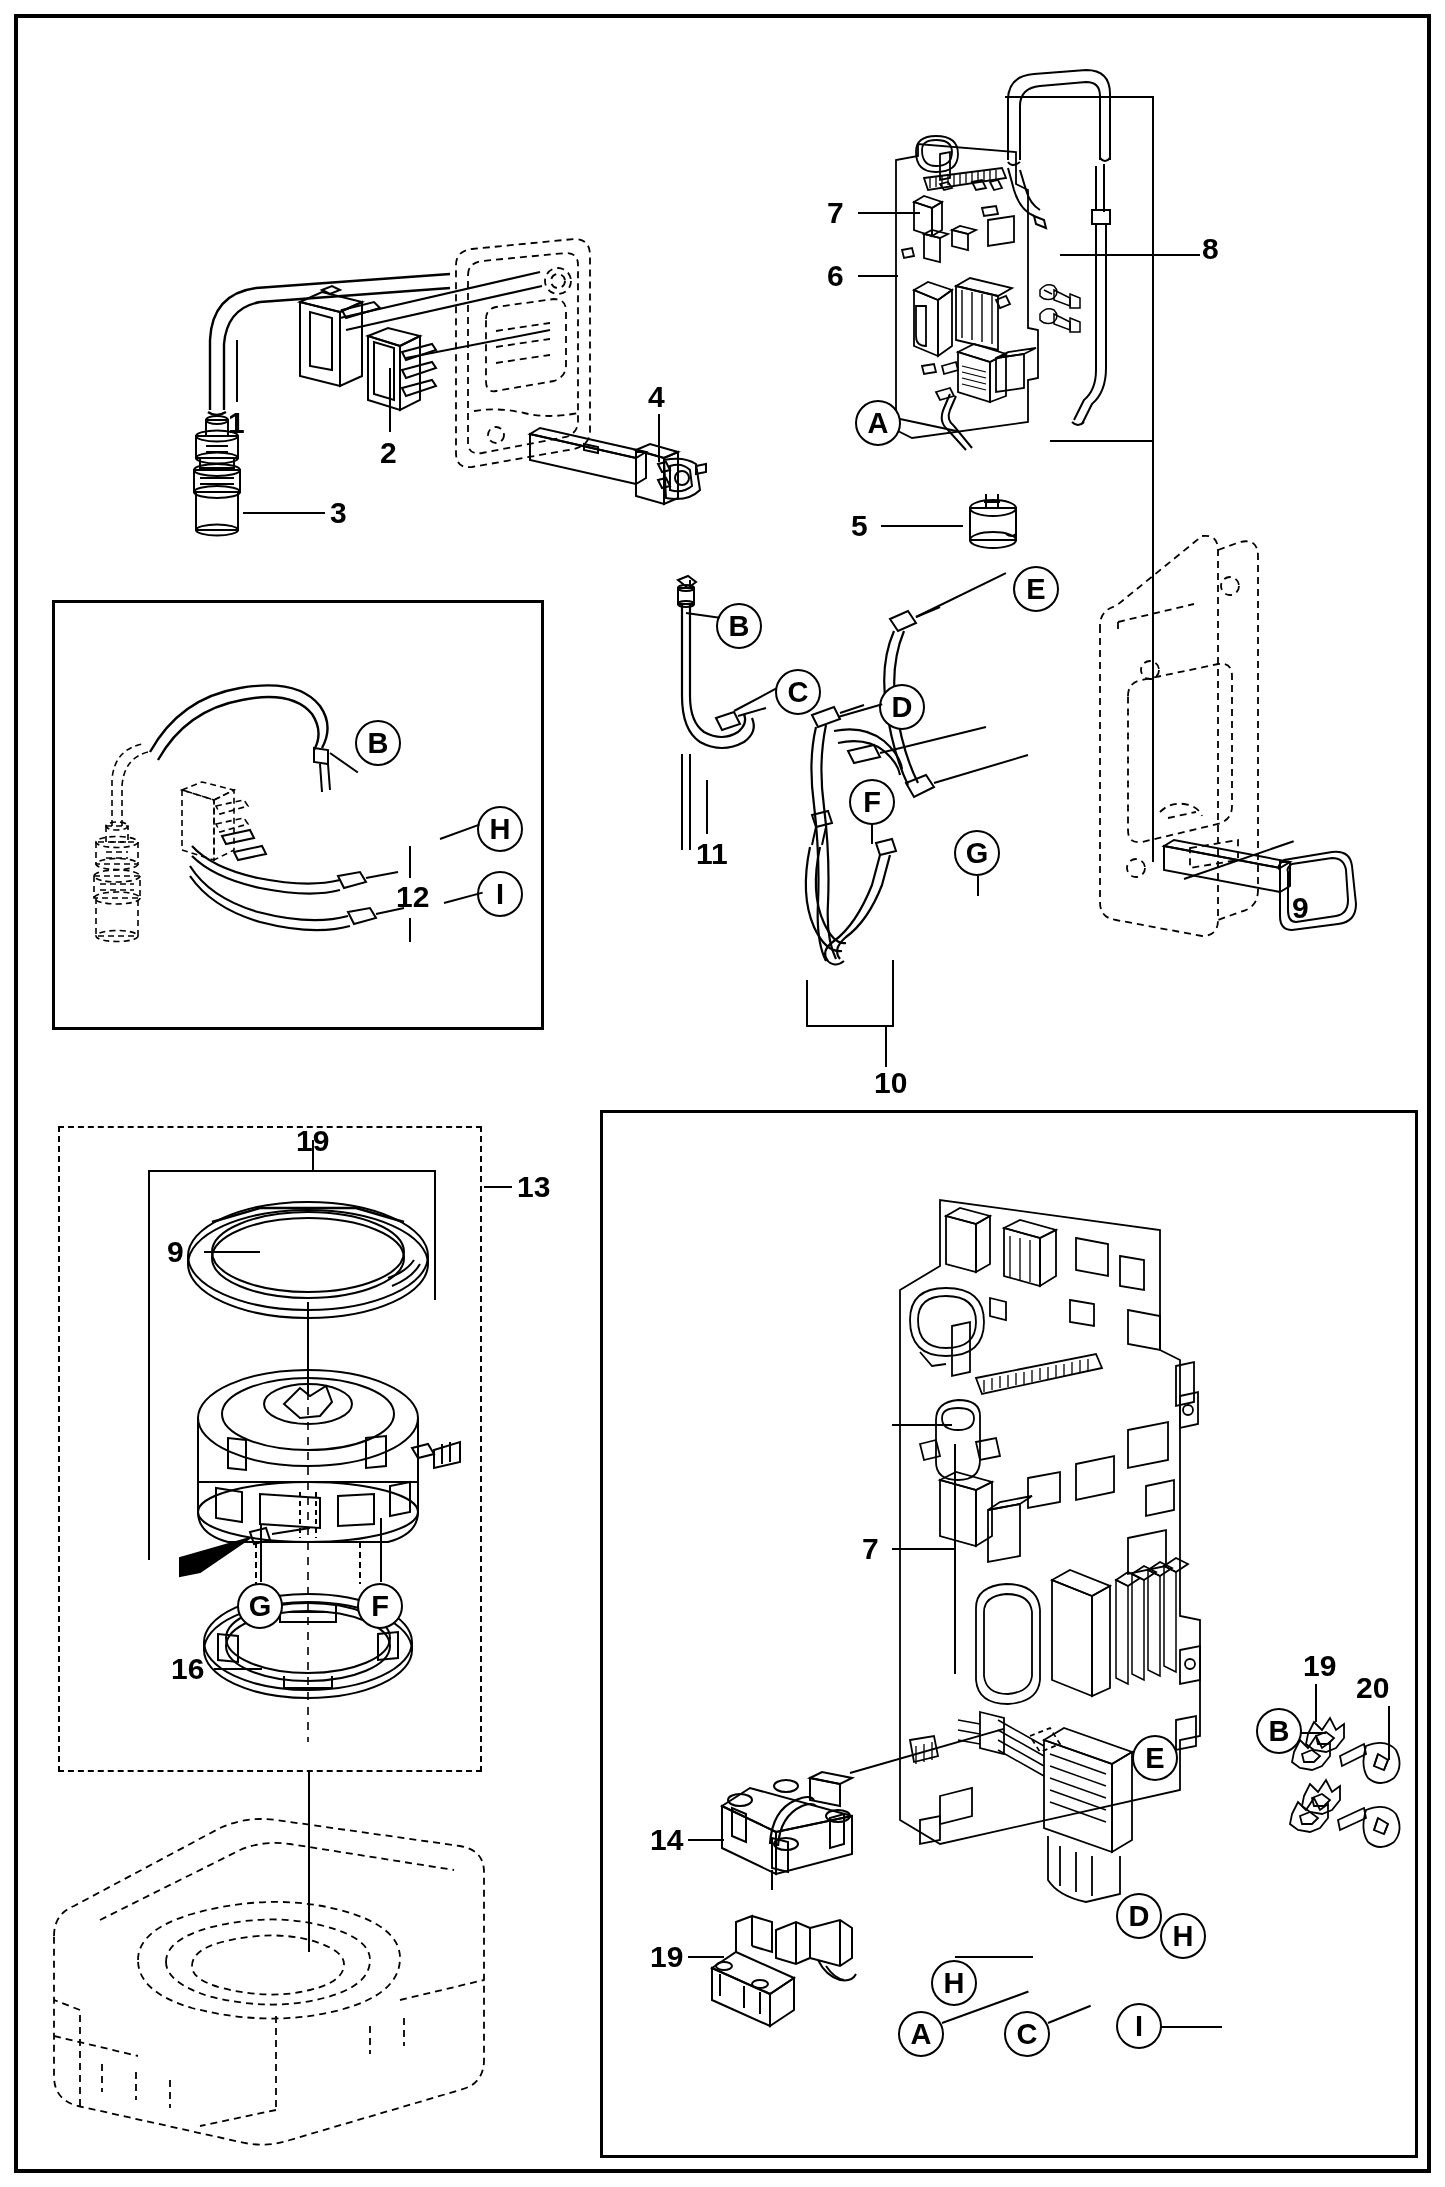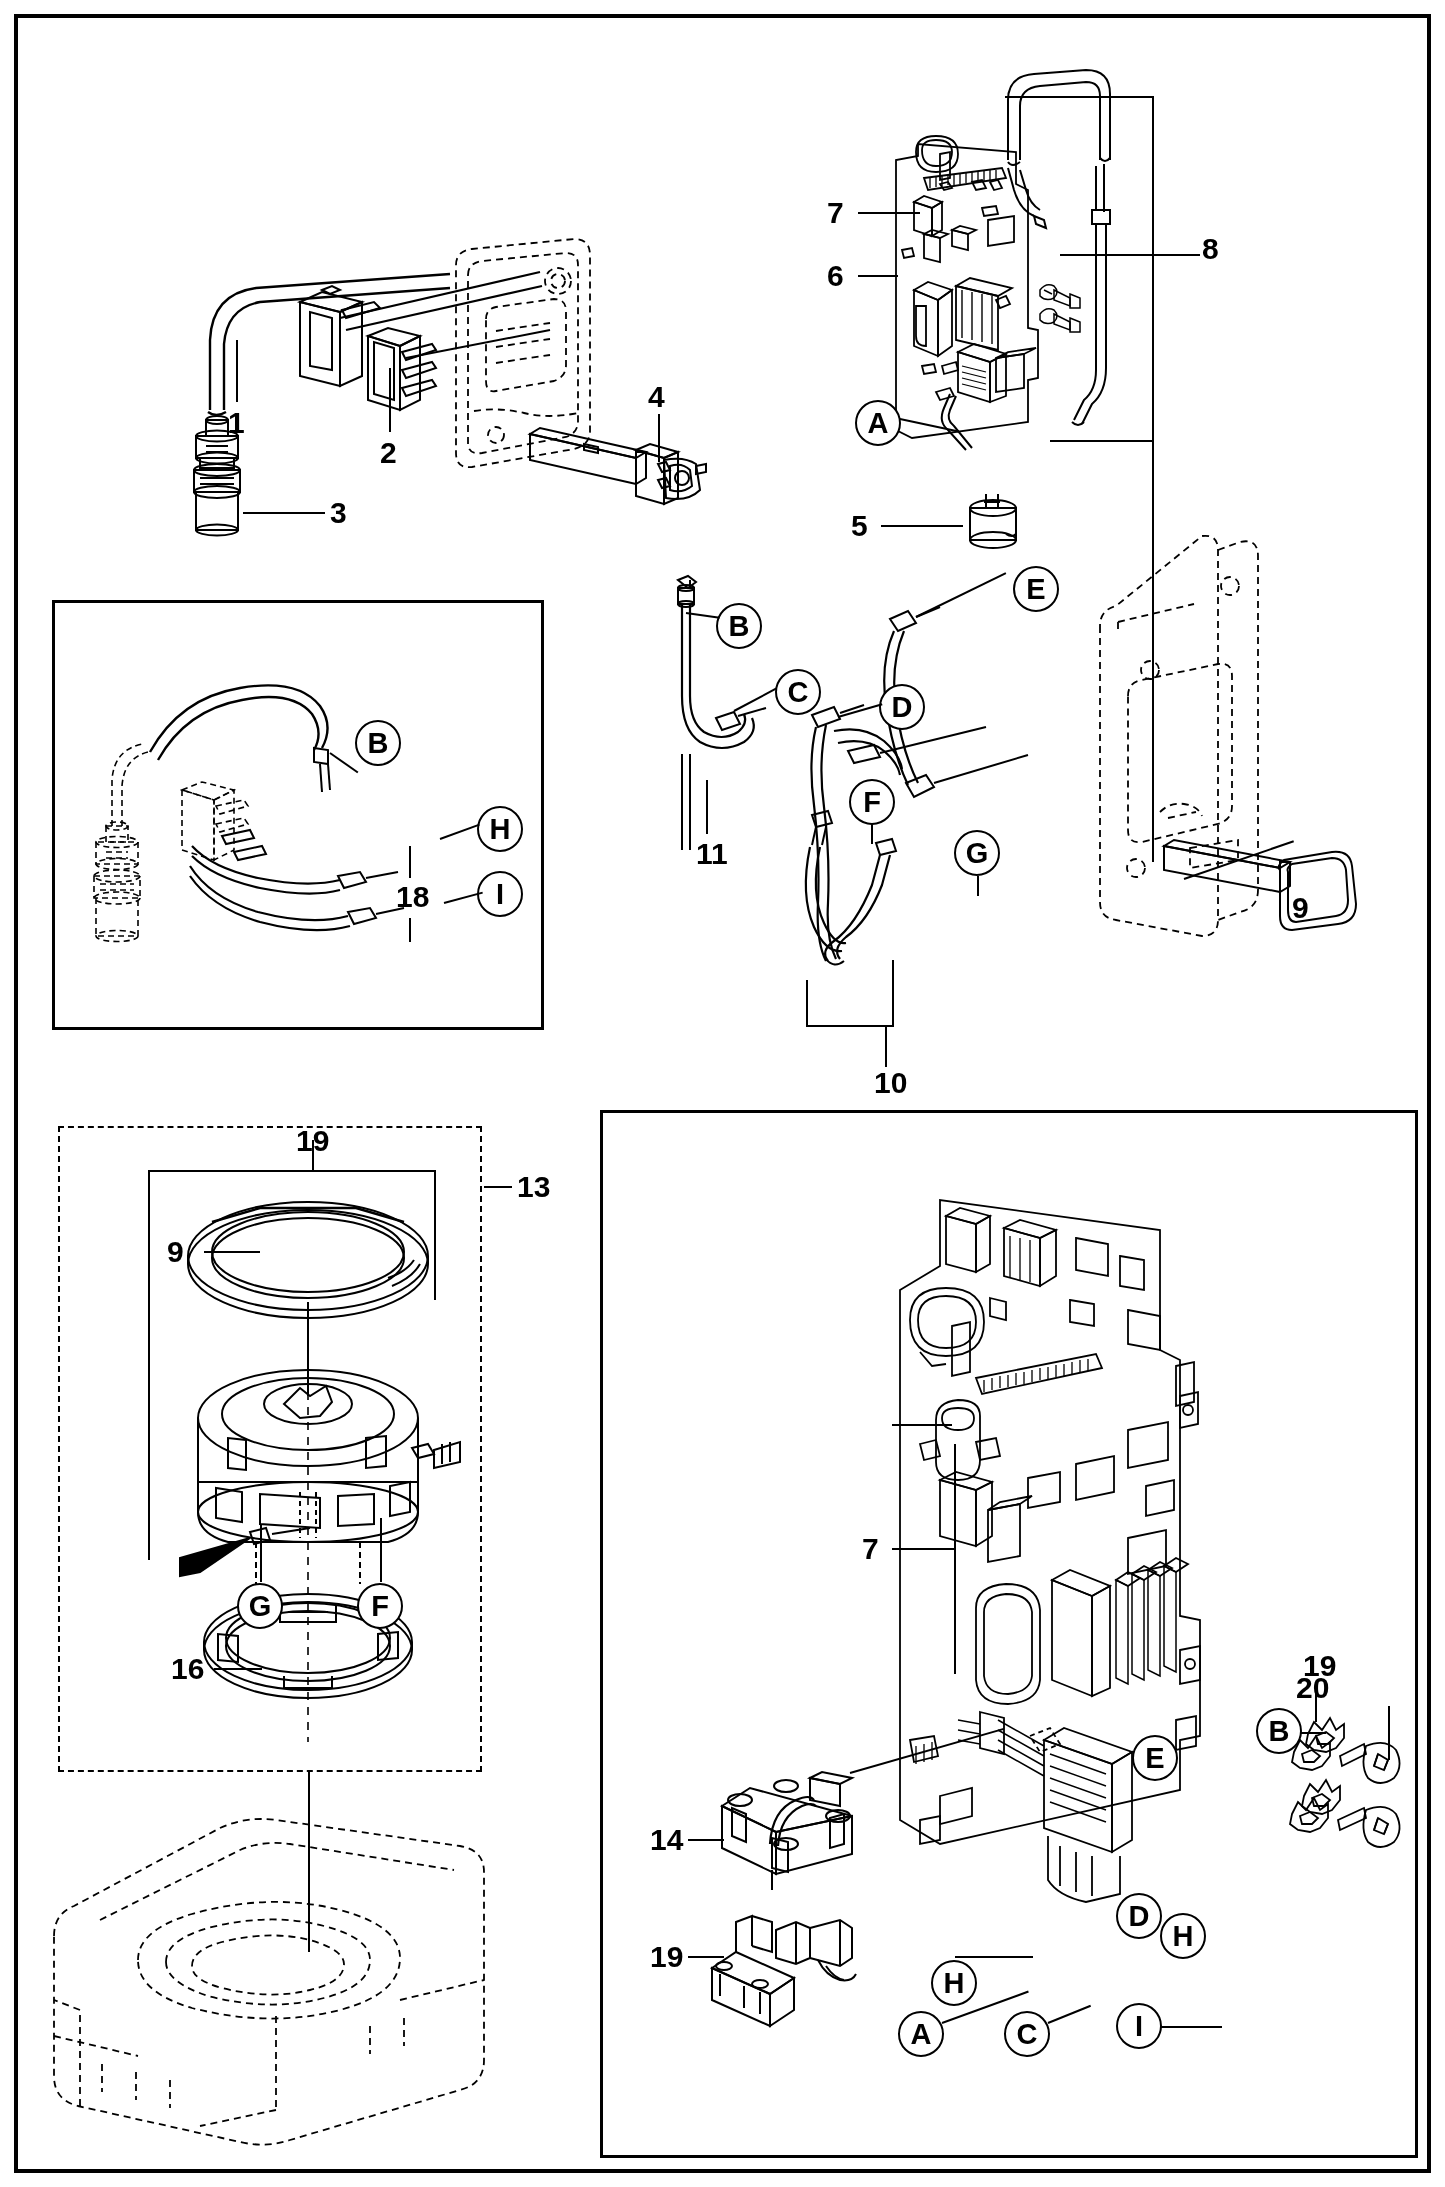--- a/index.html
+++ b/index.html
@@ -284,21 +284,21 @@
   <div class="cir" style="left:477px;top:806px;">
     <span>H</span>
   </div>
   <div class="ld" style="left:440px;top:838px;width:42px;height:2px;transform:rotate(-20deg);transform-origin:left center;"></div>
 
   <div class="cir" style="left:477px;top:871px;">
     <span>I</span>
   </div>
   <div class="ld" style="left:444px;top:902px;width:40px;height:2px;transform:rotate(-15deg);transform-origin:left center;"></div>
 
-  <span class="num" style="left:396px;top:882px;">18</span>
+  <span class="num" style="left:396px;top:882px;">12</span>
   <div class="ld ldv" style="left:409px;top:846px;height:32px;"></div>
   <div class="ld ldv" style="left:409px;top:918px;height:24px;"></div>
 
   <div class="art" style="left:660px;top:570px;">
     <svg width="130" height="300" viewBox="0 0 130 300" fill="none" stroke="#000" stroke-width="2">
       <path d="M18 10 L28 6 L36 12 L28 18 Z"></path>
       <path d="M18 18 L18 34 L34 34 L34 18 Z"></path>
       <ellipse cx="26" cy="18" rx="8" ry="3"></ellipse>
       <ellipse cx="26" cy="34" rx="8" ry="3"></ellipse>
       <path d="M22 34 L22 126 Q22 160 40 172 Q62 184 84 172 Q98 162 92 148" stroke-width="2.2"></path>
@@ -679,21 +679,21 @@
       </g>
 
       <path d="M48 120 L74 108 L76 118 L50 130 Z"></path>
       <path d="M76 110 Q96 102 106 114 Q114 130 104 142 Q90 152 78 142 Q70 130 76 110 Z"></path>
       <path d="M88 118 L98 124 L94 134 L84 130 Z"></path>
       <path d="M88 118 L84 130 M98 124 L94 134"></path>
     </svg>
   </div>
   <span class="num" style="left:1303px;top:1651px;">19</span>
   <div class="ld ldv" style="left:1315px;top:1684px;height:38px;"></div>
-  <span class="num" style="left:1296px;top:1673px;">20</span>
+  <span class="num" style="left:1356px;top:1673px;">20</span>
   <div class="ld ldv" style="left:1388px;top:1706px;height:54px;"></div>
 
   <div class="cir" style="left:1256px;top:1708px;">
     <span>B</span>
   </div>
   <div class="ld ldh" style="left:1300px;top:1732px;width:26px;"></div>
 
   <div class="cir" style="left:1132px;top:1735px;">
     <span>E</span>
   </div>

